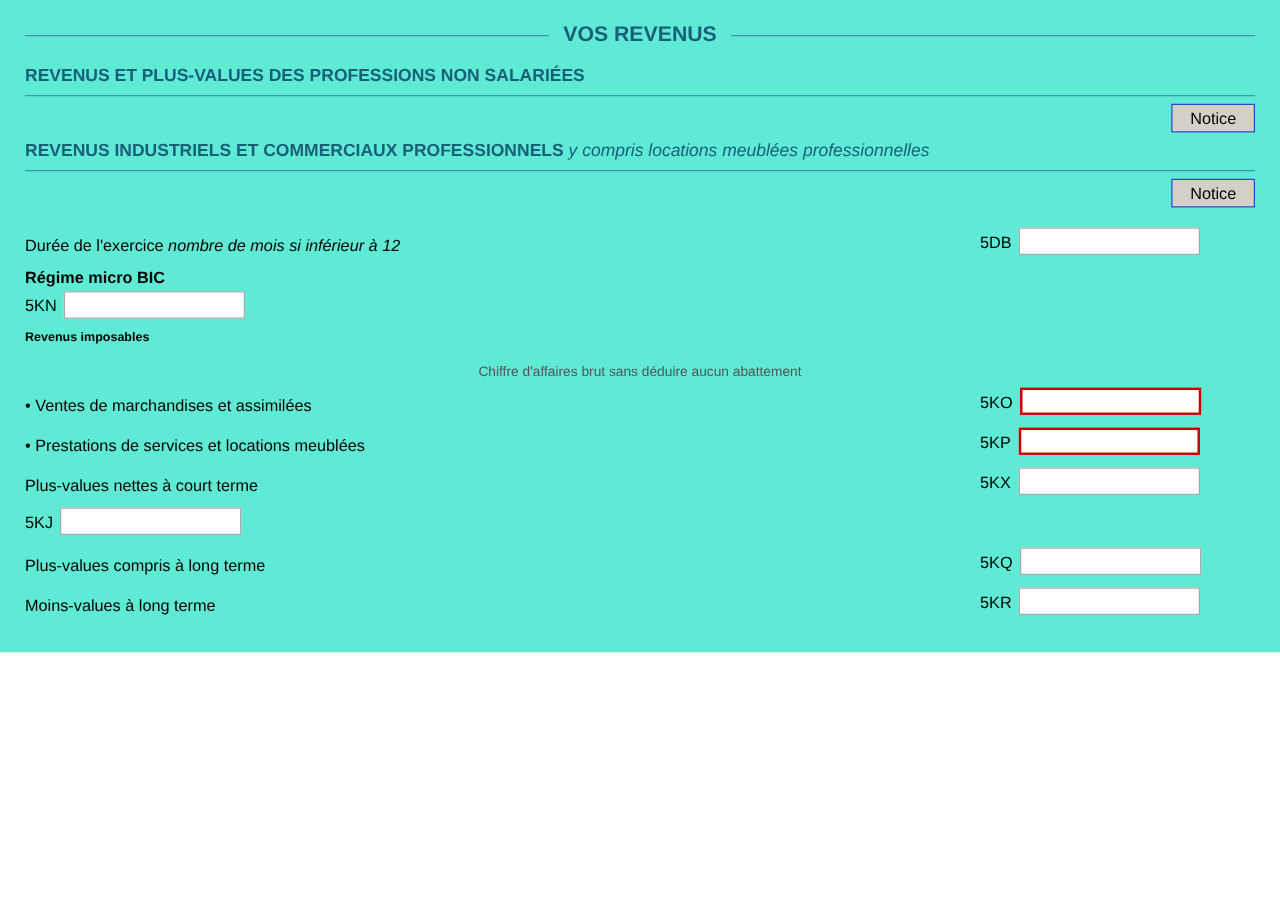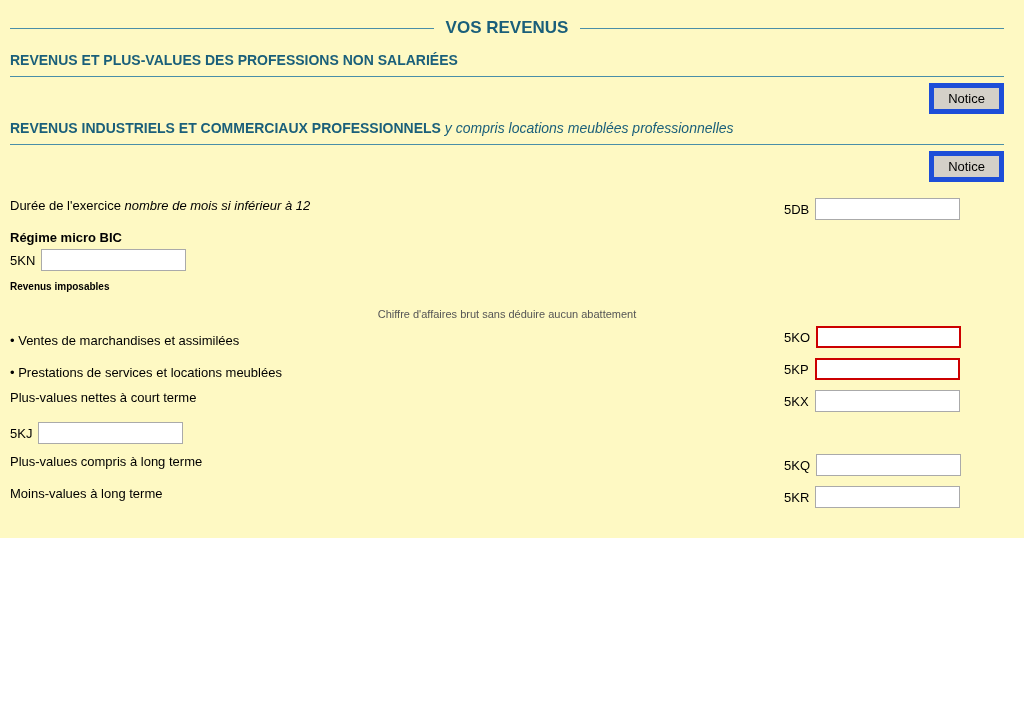--- a/index.html
+++ b/index.html
@@ -6,22 +6,22 @@
     body {
       font-family: Arial, sans-serif;
       font-size: 13px;
       background: #fff;
       color: #000;
       padding: 0;
     }
     .page-wrapper {
       max-width: 1024px;
       margin: 0 auto;
-      padding: 10px 20px 20px 10px;
-      background: #fef9c3;
+      padding: 10px 20px 20px 20px;
+      background: #5eead4;
     }
     .section-title-bar {
       display: flex;
       align-items: center;
       justify-content: center;
       gap: 12px;
       margin-bottom: 14px;
       margin-top: 8px;
     }
     .section-title-bar .line {
@@ -42,21 +42,21 @@
       margin-bottom: 8px;
       margin-top: 4px;
     }
     .notice-row {
       display: flex;
       justify-content: flex-end;
       margin-bottom: 6px;
     }
     .notice-btn {
       background: #d4d0c8;
-      border: 5px solid #1d4ed8;
+      border: 1px solid #1d4ed8;
       padding: 3px 14px;
       font-size: 13px;
       cursor: pointer;
       color: #000;
       font-family: Arial, sans-serif;
     }
     .sub-heading-italic {
       font-style: italic;
       font-weight: normal;
       color: #1a5f7a;
@@ -64,21 +64,21 @@
     .divider-blue {
       border: none;
       border-top: 1.5px solid #4a8fa8;
       margin: 6px 0;
     }
     .form-section {
       margin-top: 16px;
     }
     .form-row {
       display: flex;
-      align-items: flex-start;
+      align-items: flex-end;
       margin-bottom: 10px;
     }
     .form-row-label {
       flex: 1;
       font-size: 13px;
       color: #000;
       padding-right: 10px;
     }
     .form-row-label .italic {
       font-style: italic;

